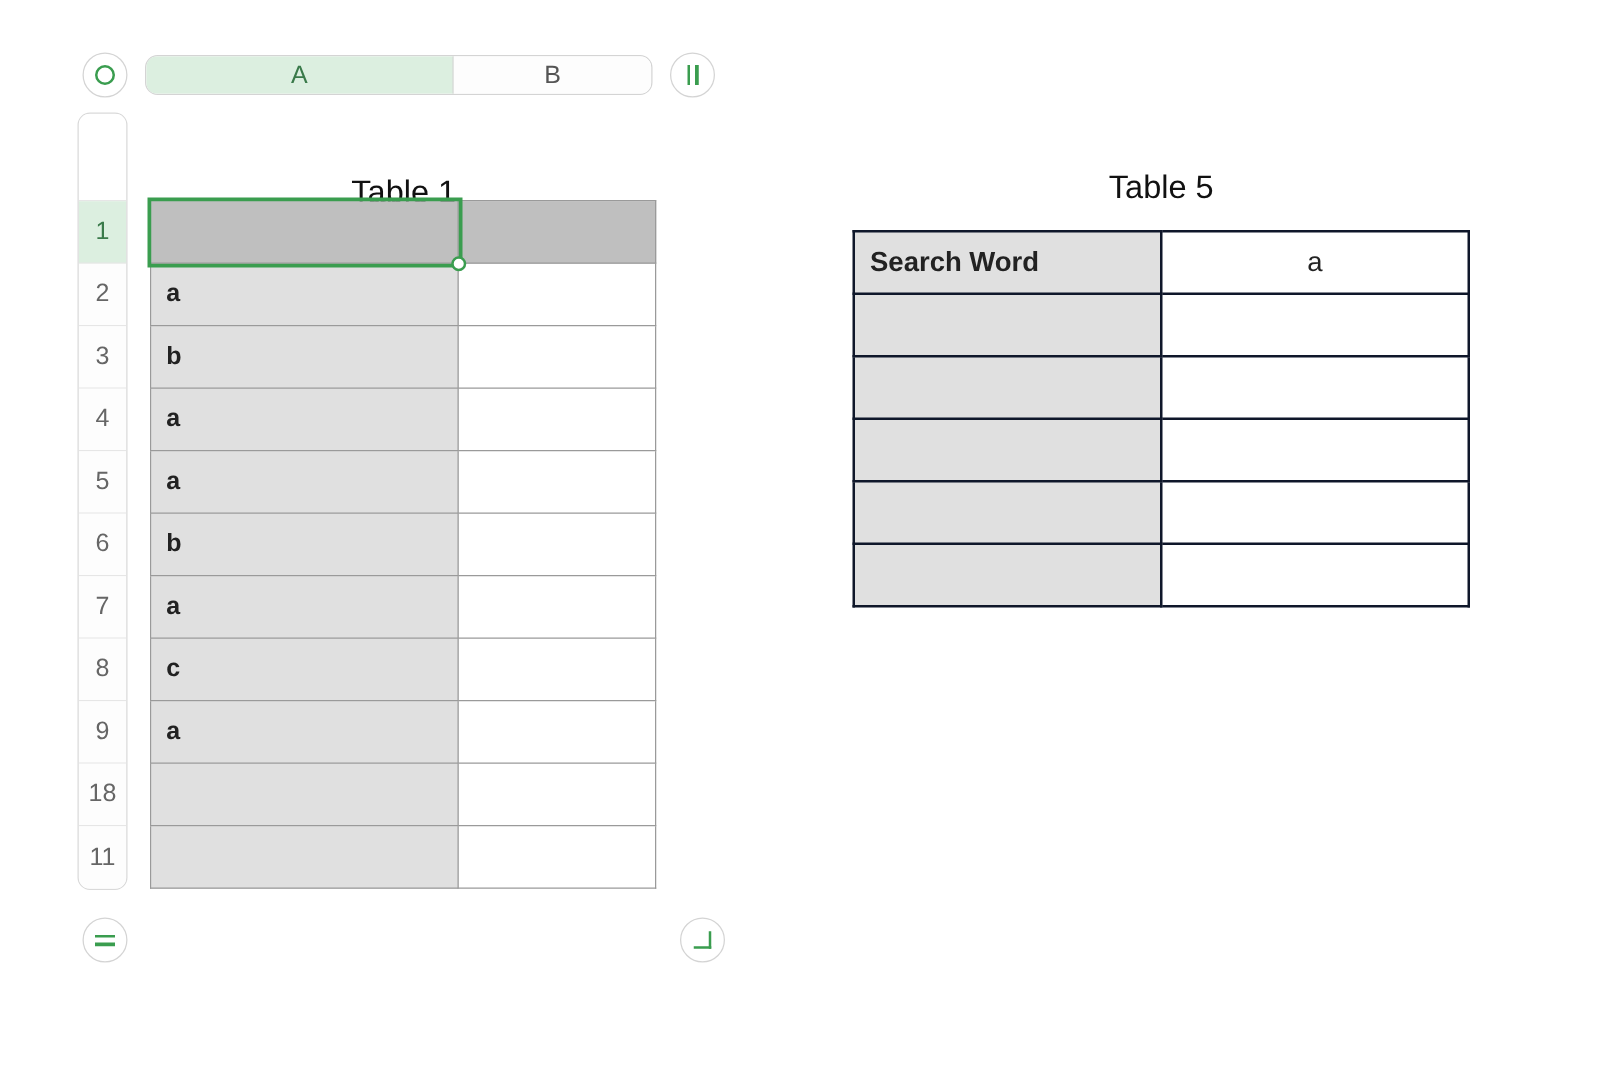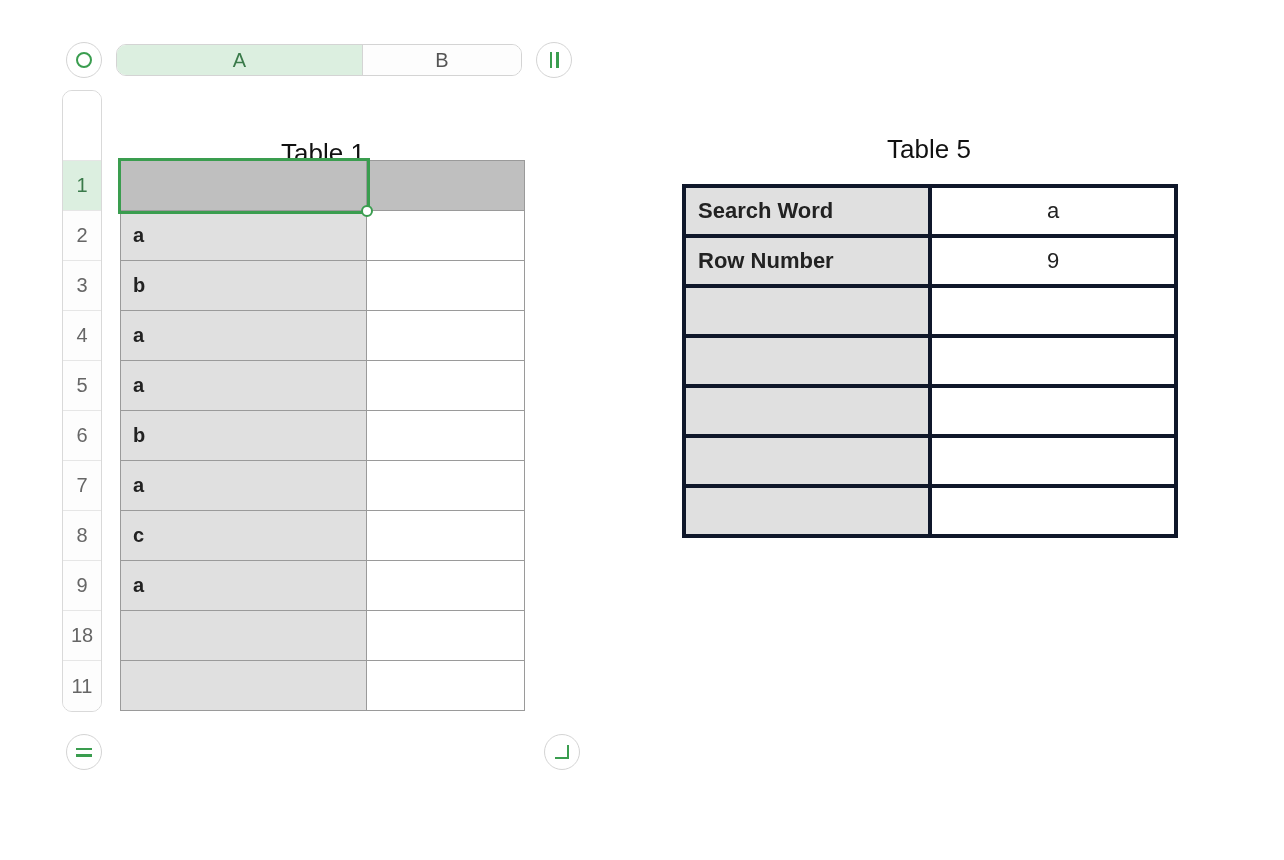--- a/index.html
+++ b/index.html
@@ -146,21 +146,21 @@
     color: #111;
   }
   .table2 {
     position: absolute;
     left: 682px;
     top: 184px;
     border: 1px solid #9a9a9a;
     border-collapse: collapse;
   }
   .table2 td {
-    border: 4px solid #0f172a;
+    border: 2px solid #0f172a;
     height: 50px;
     padding: 0 12px;
     font-size: 22px;
   }
   .table2 td.label { width: 246px; background: #e0e0e0; font-weight: 700; text-align: left; }
   .table2 td.value { width: 246px; background: #ffffff; text-align: center; }
 
   
   .ico { display: inline-block; }
   .ico-circle {
@@ -286,24 +286,20 @@
 </div>
 
 <div class="table2-title">Table 5</div>
 <table class="table2">
   <tbody>
       <tr>
     <td class="label">Search Word</td>
     <td class="value">a</td>
   </tr>
   <tr>
-    <td class="label">Row Number</td>
-    <td class="value">9</td>
-  </tr>
-  <tr>
     <td class="label"></td>
     <td class="value"></td>
   </tr>
   <tr>
     <td class="label"></td>
     <td class="value"></td>
   </tr>
   <tr>
     <td class="label"></td>
     <td class="value"></td>

